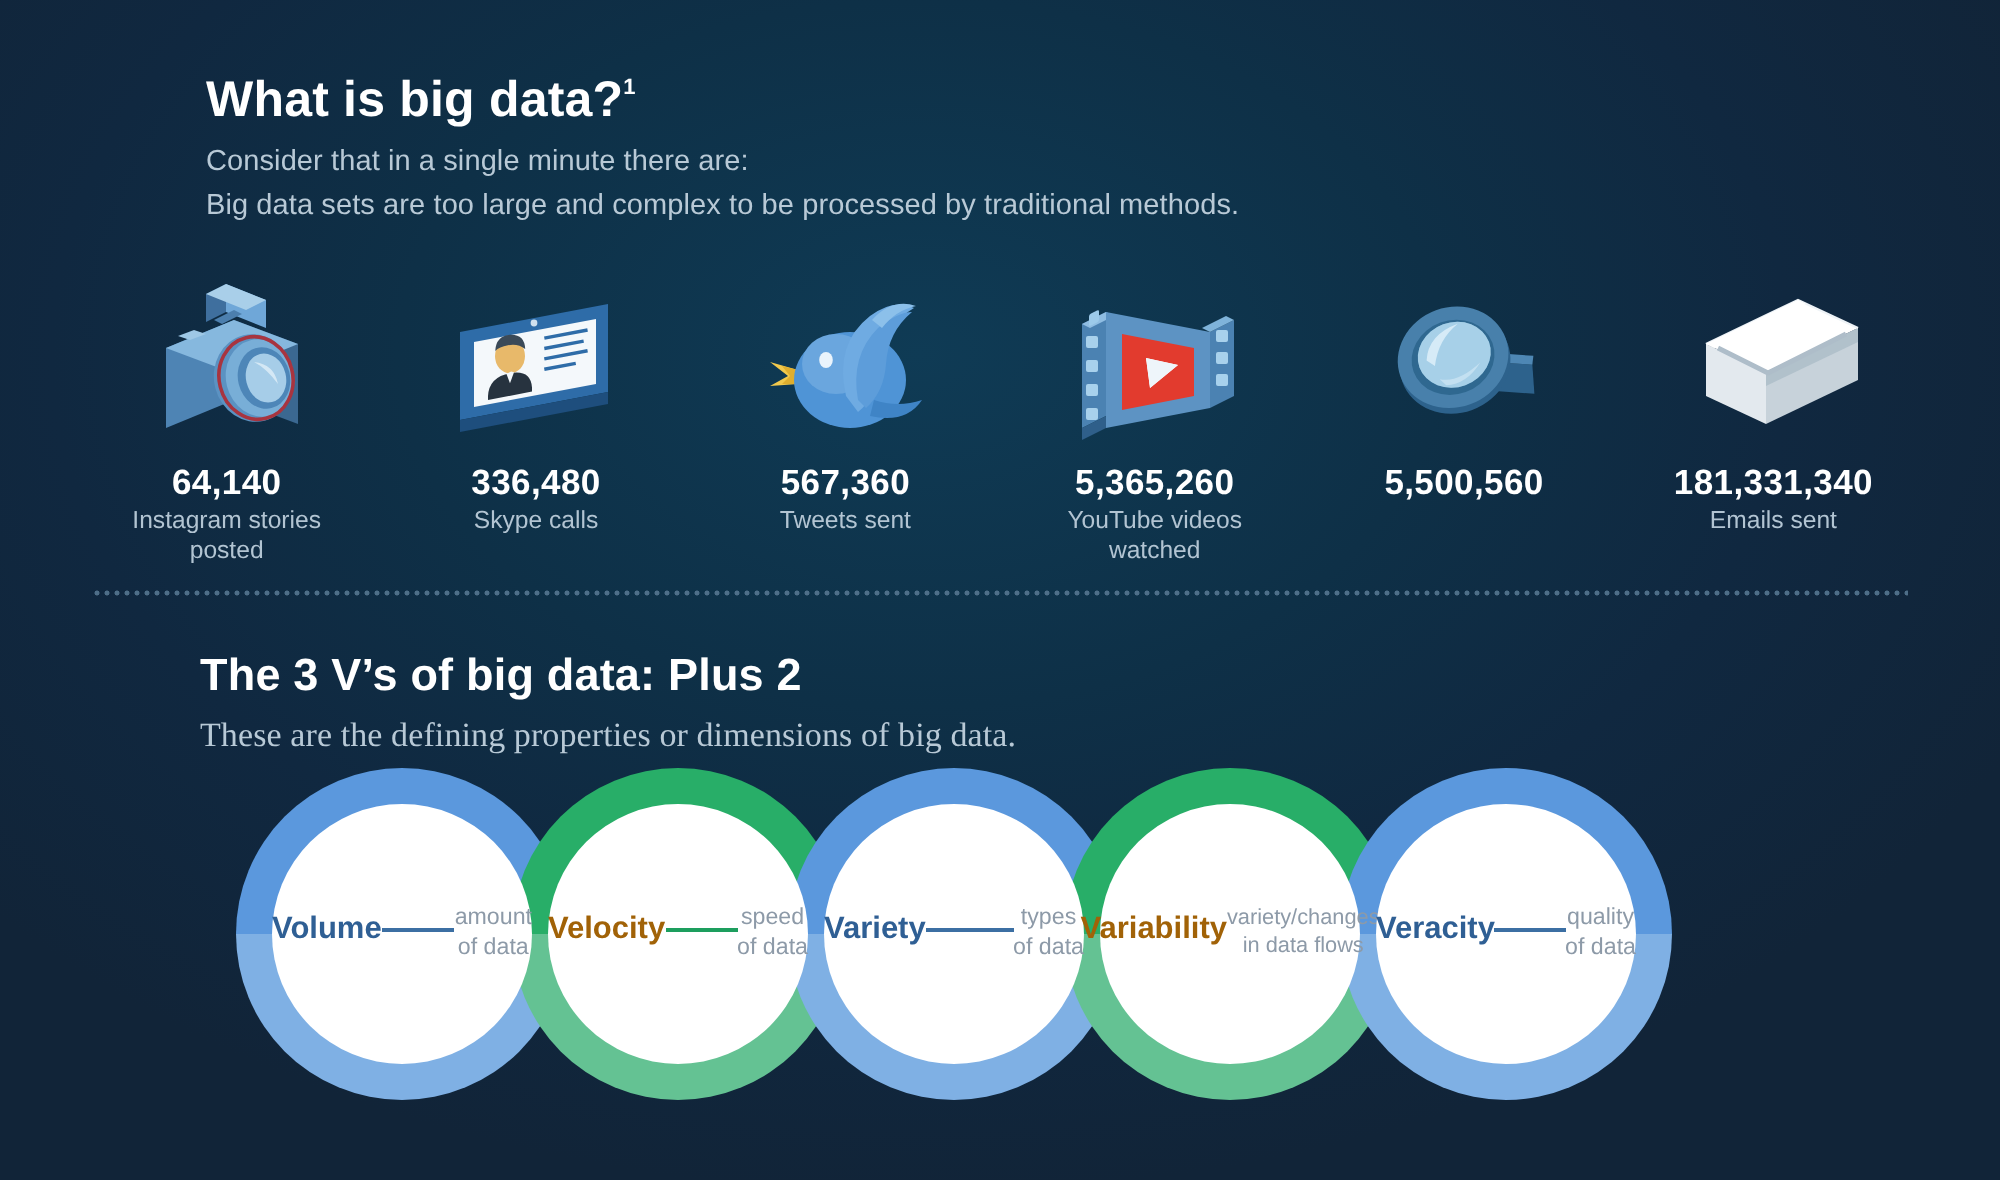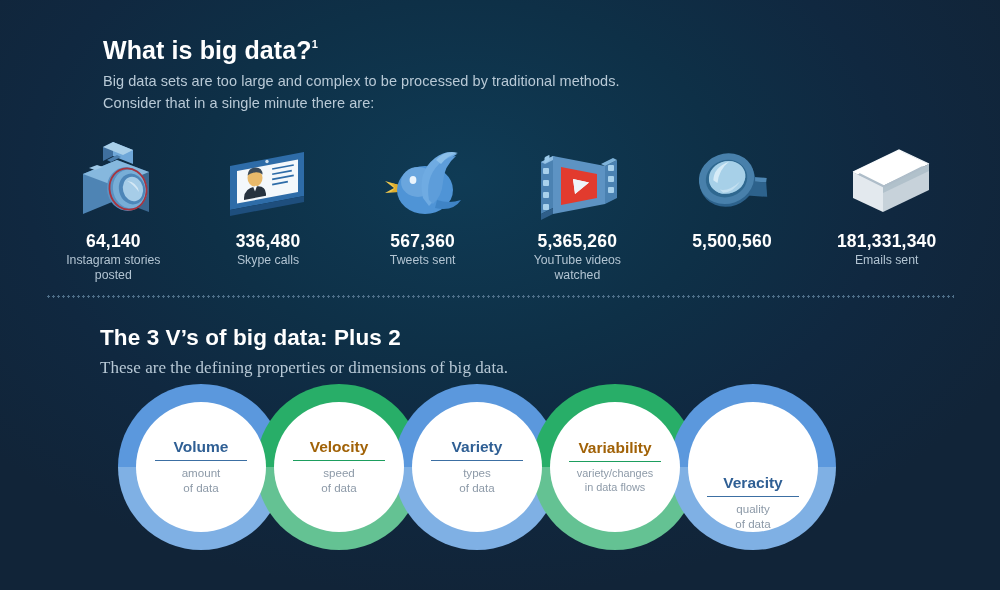--- a/index.html
+++ b/index.html
@@ -159,21 +159,20 @@
   .vcircle.green .band-bot { background: #64c293; }
 
   .vinner {
     position: absolute;
     top: 18px;
     width: 130px;
     height: 130px;
     border-radius: 50%;
     background: #ffffff;
     display: flex;
-    flex-direction: column;
     align-items: center;
     justify-content: center;
     z-index: 5;
   }
   .vinner-title {
     font-size: 15.5px;
     font-weight: bold;
     line-height: 1.1;
     padding-bottom: 4px;
     white-space: nowrap;
@@ -199,22 +198,22 @@
   .vinner-desc.small { font-size: 10.9px; }
 </style>
 </head>
 <body>
 
 <div id="stage">
 
   <div id="sec1-head">
     <div class="h-title"><span>What is big data?</span><span class="sup">1</span></div>
     <div class="h-sub">
+      <div>Consider that in a single minute there are:</div>
       <div>Big data sets are too large and complex to be processed by traditional methods.</div>
-      <div>Consider that in a single minute there are:</div>
     </div>
   </div>
 
   <div id="stats">
 
     <div class="stat">
       <div class="stat-icon">
         <svg width="100" height="86" viewBox="0 0 100 86">
 
           <path d="M50 4 L70 12 L70 26 L50 18 Z" fill="#6fa7d8"></path>

